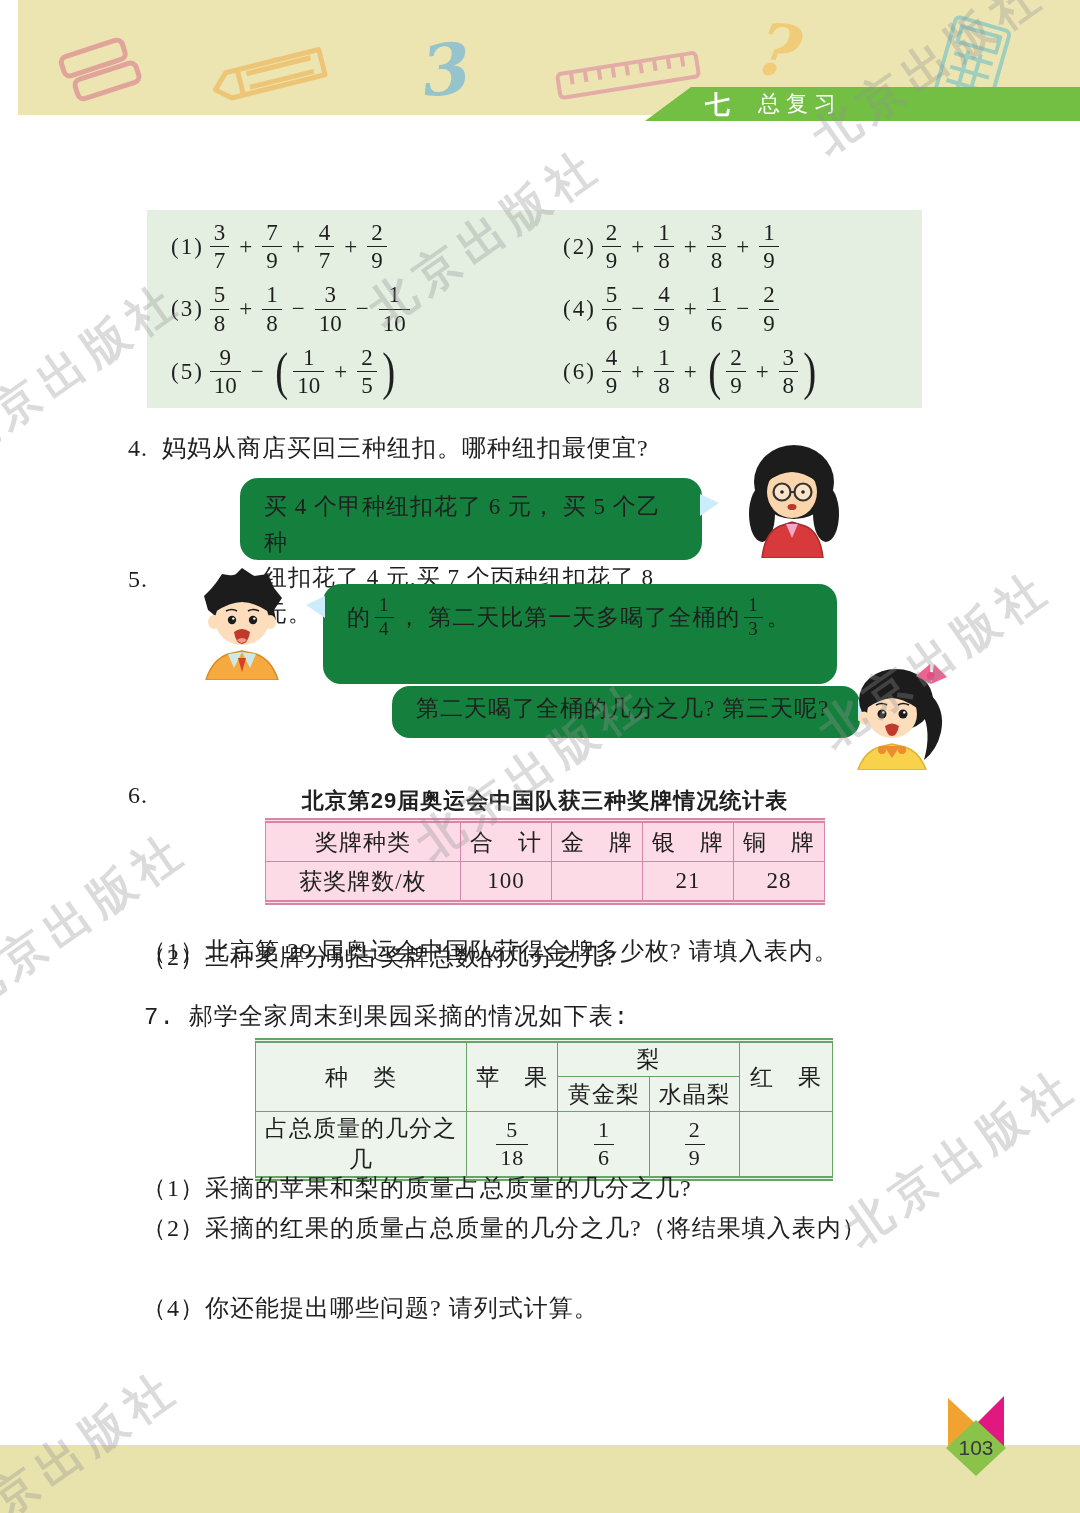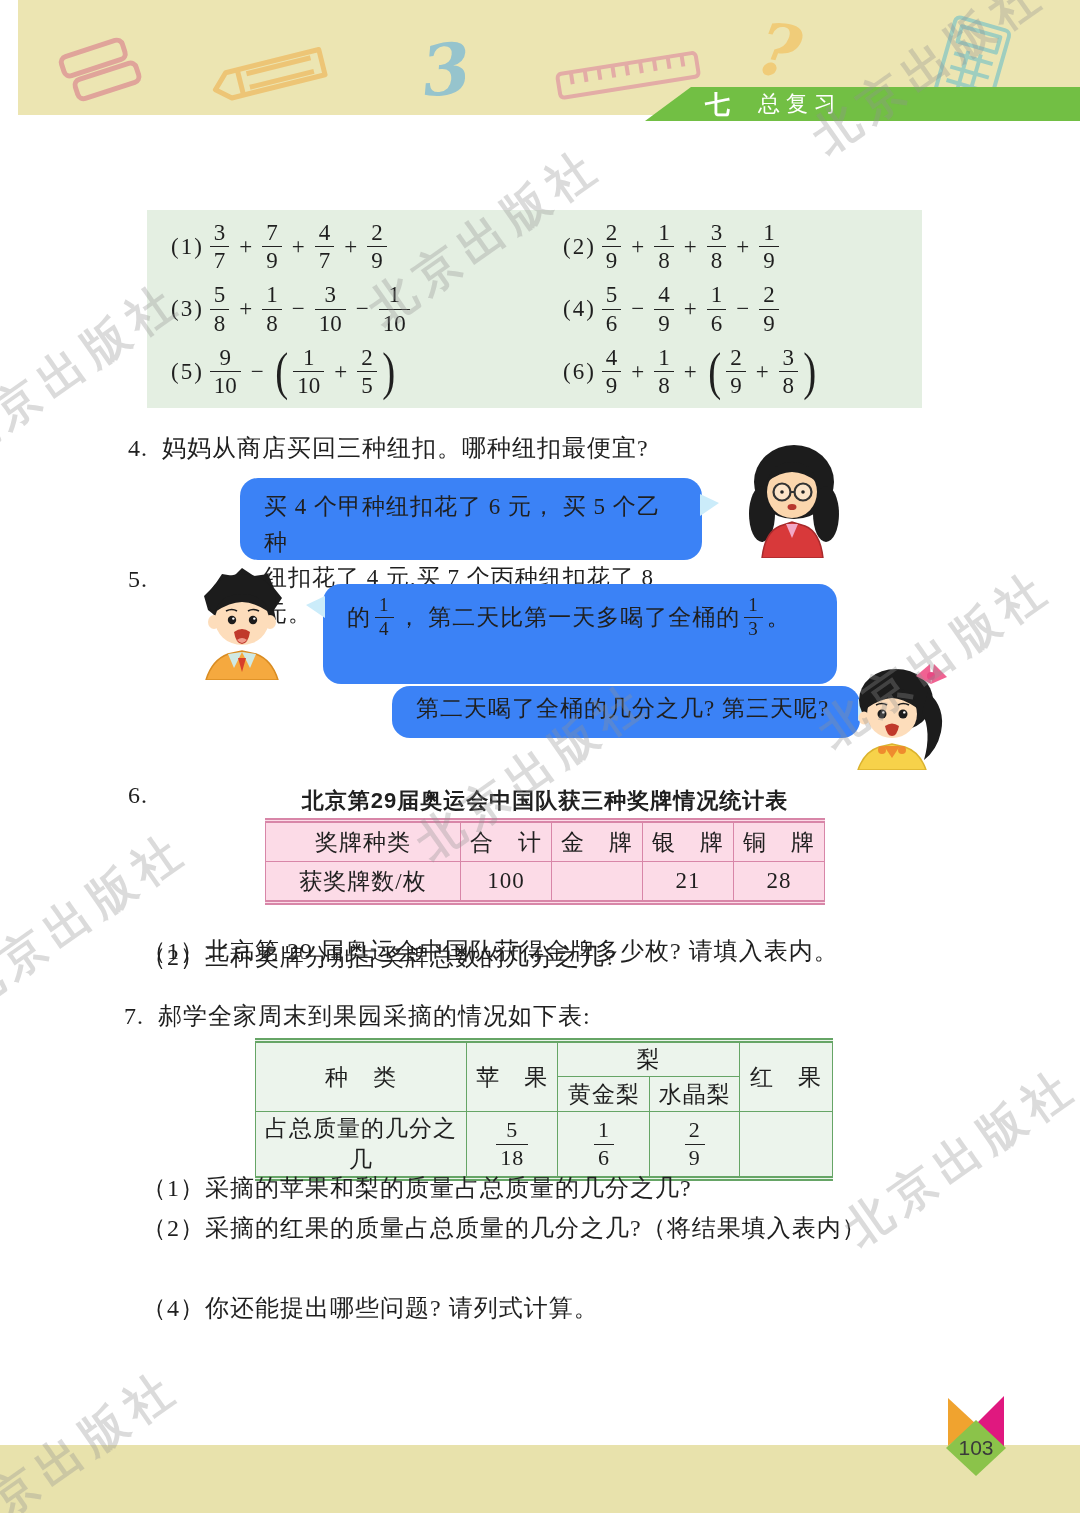--- a/index.html
+++ b/index.html
@@ -28,21 +28,21 @@
          display:grid;grid-template-columns:392px 1fr;align-content:space-evenly;padding:4px 0;box-sizing:border-box;}
   .ex{display:flex;align-items:center;padding-left:24px;font-size:23px;height:60px;}
   .exlabel{letter-spacing:2px;margin-right:4px;}
   .frac{display:inline-block;vertical-align:middle;text-align:center;line-height:1.1;margin:0 2px;}
   .frac .n{display:block;padding:0 4px 1px 4px;border-bottom:1.7px solid #222;}
   .frac .d{display:block;padding:1px 4px 0 4px;}
   .op{margin:0 8px;}
   .bigp{display:inline-block;font-size:52px;font-weight:400;line-height:0;vertical-align:middle;
         transform:scaleX(.75);margin:0 1px;}
   
-  .bubble{position:absolute;background:#3b82f6;border-radius:18px;font-size:23px;letter-spacing:1px;
+  .bubble{position:absolute;background:#15803d;border-radius:18px;font-size:23px;letter-spacing:1px;
           line-height:1.55;padding:11px 24px;box-sizing:border-box;}
   .tail{position:absolute;width:0;height:0;}
   .tail-right{right:-17px;border-top:9px solid transparent;border-bottom:13px solid transparent;border-left:19px solid #cbecfa;}
   .tail-left{left:-17px;border-top:9px solid transparent;border-bottom:13px solid transparent;border-right:19px solid #cbecfa;}
   .bubble .frac{font-size:19px;margin:0 4px;}
   .avatar{position:absolute;}
   
   table{border-collapse:collapse;position:absolute;}
   .t6{left:265px;top:818px;width:560px;background:#fcdbe7;}
   .t6 td{border:1.6px solid #d886a8;text-align:center;font-size:23px;height:36px;letter-spacing:1px;}
@@ -369,21 +369,21 @@
       <td></td>
       <td>21</td>
       <td>28</td>
     </tr>
   </tbody>
     </table>
 
   <div class="pline" style="left:142px;top:903px;margin-top:32px;">（1）北京第 29 届奥运会中国队获得金牌多少枚? 请填入表内。</div>
   <div class="pline" style="left:142px;top:941px;">（2）三种奖牌分别占奖牌总数的几分之几?</div>
 
-  <div class="pline" style="left:124px;top:1000px;">
+  <div class="pline" style="left:144px;top:1000px;font-family:Liberation Mono, monospace;">
     <span class="pnum">7.</span><span>郝学全家周末到果园采摘的情况如下表:</span>
   </div>
 
   <table class="t7">
     <tbody>
         <tr>
       <td rowspan="2" style="width:215px;height:60px;">种　类</td>
       <td rowspan="2" style="width:90px;">苹　果</td>
       <td colspan="2" style="height:28px;">梨</td>
       <td rowspan="2" style="width:92px;">红　果</td>

